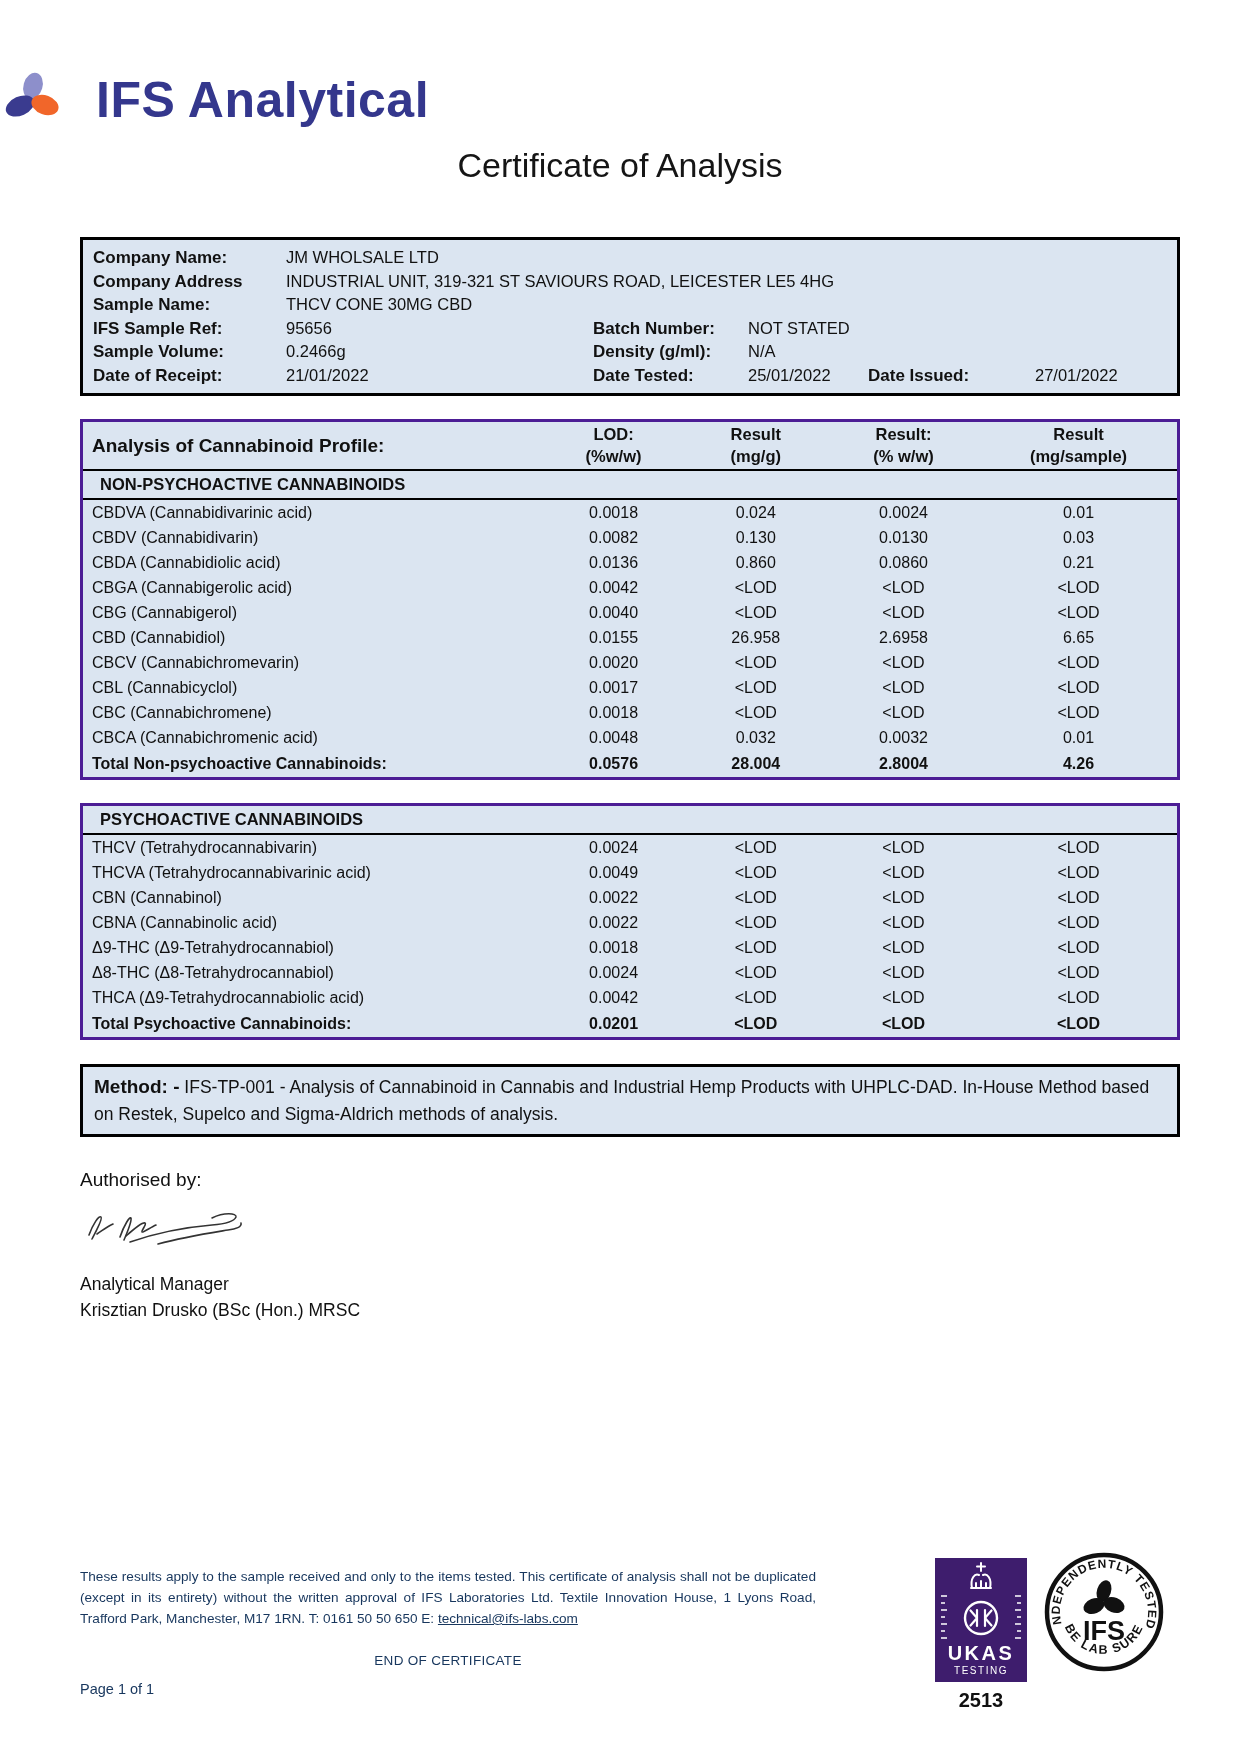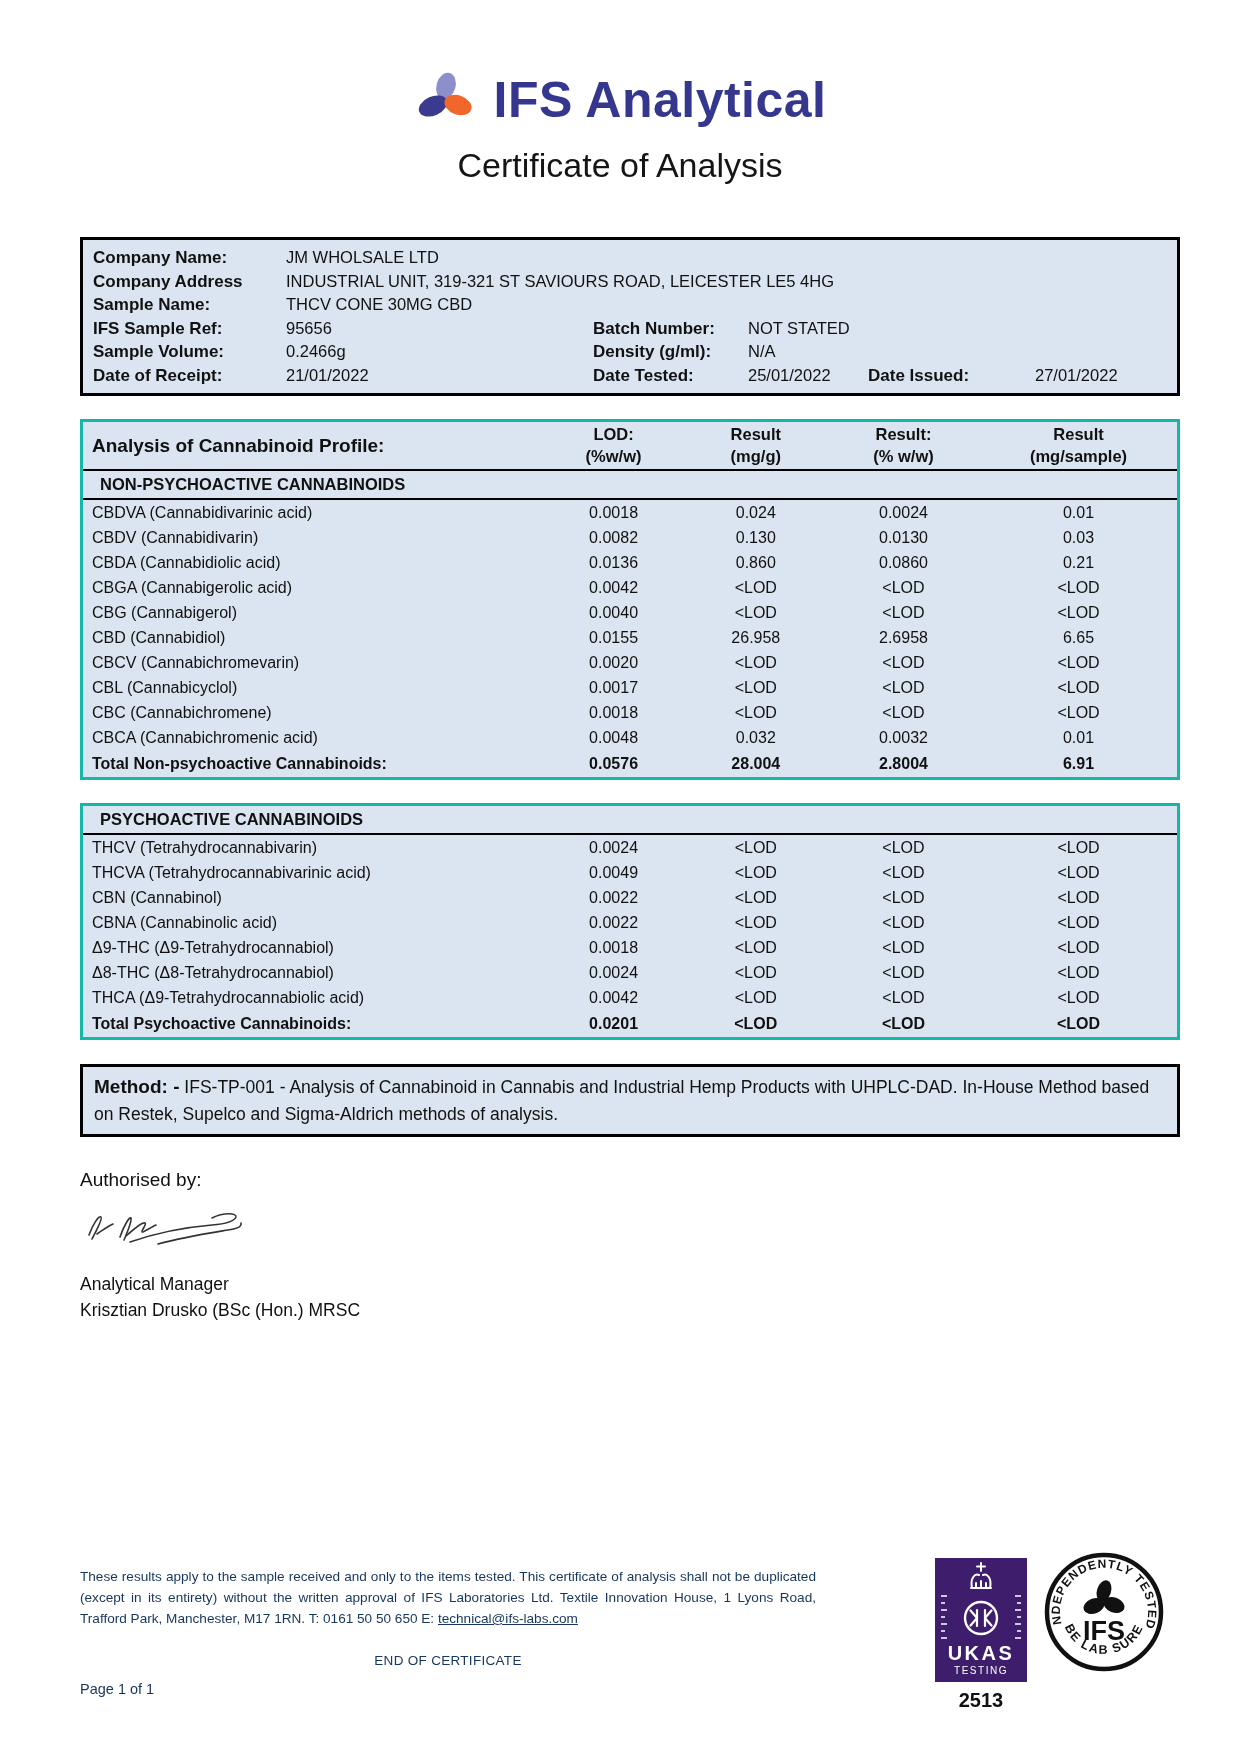--- a/index.html
+++ b/index.html
@@ -5,34 +5,34 @@
   html,body { margin:0; padding:0; background:#e8e8e8; }
   .page {
     position:relative; width:1240px; height:1754px; margin:0 auto;
     background:#ffffff; font-family:"Liberation Sans", sans-serif; color:#111;
     overflow:hidden;
   }
   .content { margin:0 60px 0 80px; }
 
   
   .header { padding-top:70px; text-align:center; }
-  .brand-row { display:flex; align-items:center; justify-content:center; gap:14px; }
+  .brand-row { display:flex; align-items:center; gap:30px; }
   .brand-name { font-size:50px; font-weight:bold; color:#34378d; letter-spacing:0.5px; }
   .doc-title { margin-top:16px; font-size:34px; font-weight:400; color:#151515; }
 
   
   .info-box { margin-top:52px; background:#dbe5f1; border:3px solid #000; padding:6px 0; }
   .info-row { display:grid; grid-template-columns:193px 307px 155px 120px 167px 1fr;
               padding:0 10px; font-size:16.5px; line-height:23.5px; }
   .lbl { font-weight:bold; font-size:17px; }
   .span-rest { grid-column:2 / -1; }
   .span-two  { grid-column:4 / 6; }
 
   
-  .tbl { margin-top:23px; background:#dbe5f1; border:3px solid #14b8a6; font-size:16px; }
+  .tbl { margin-top:23px; background:#dbe5f1; border:3px solid #4c1d95; font-size:16px; }
   .grid-row { display:grid; grid-template-columns:42% 13% 13% 14% 18%; align-items:center; }
   .hdr-row { min-height:47px; border-bottom:2px solid #000; }
   .tbl-title { font-size:19px; font-weight:bold; padding-left:9px; }
   .col-head { text-align:center; font-weight:bold; font-size:16.5px; line-height:1.3; }
   .section-row { display:flex; align-items:center; height:27px; padding-left:17px;
                  font-weight:bold; font-size:16.5px; border-bottom:2px solid #000; }
   .data-row { height:25px; }
   .name-cell { padding-left:9px; }
   .num-cell { text-align:center; }
   .total-row { font-weight:bold; height:27px; }
@@ -205,21 +205,21 @@
           <div class="num-cell">0.0048</div>
           <div class="num-cell">0.032</div>
           <div class="num-cell">0.0032</div>
           <div class="num-cell">0.01</div>
         </div>
       <div class="grid-row total-row">
           <div class="name-cell">Total Non-psychoactive Cannabinoids:</div>
           <div class="num-cell">0.0576</div>
           <div class="num-cell">28.004</div>
           <div class="num-cell">2.8004</div>
-          <div class="num-cell">6.91</div>
+          <div class="num-cell">4.26</div>
         </div>
     </div>
 
     <div class="tbl">
       <div class="section-row">PSYCHOACTIVE CANNABINOIDS</div>
       <div class="grid-row data-row">
           <div class="name-cell">THCV (Tetrahydrocannabivarin)</div>
           <div class="num-cell">0.0024</div>
           <div class="num-cell">&lt;LOD</div>
           <div class="num-cell">&lt;LOD</div>

